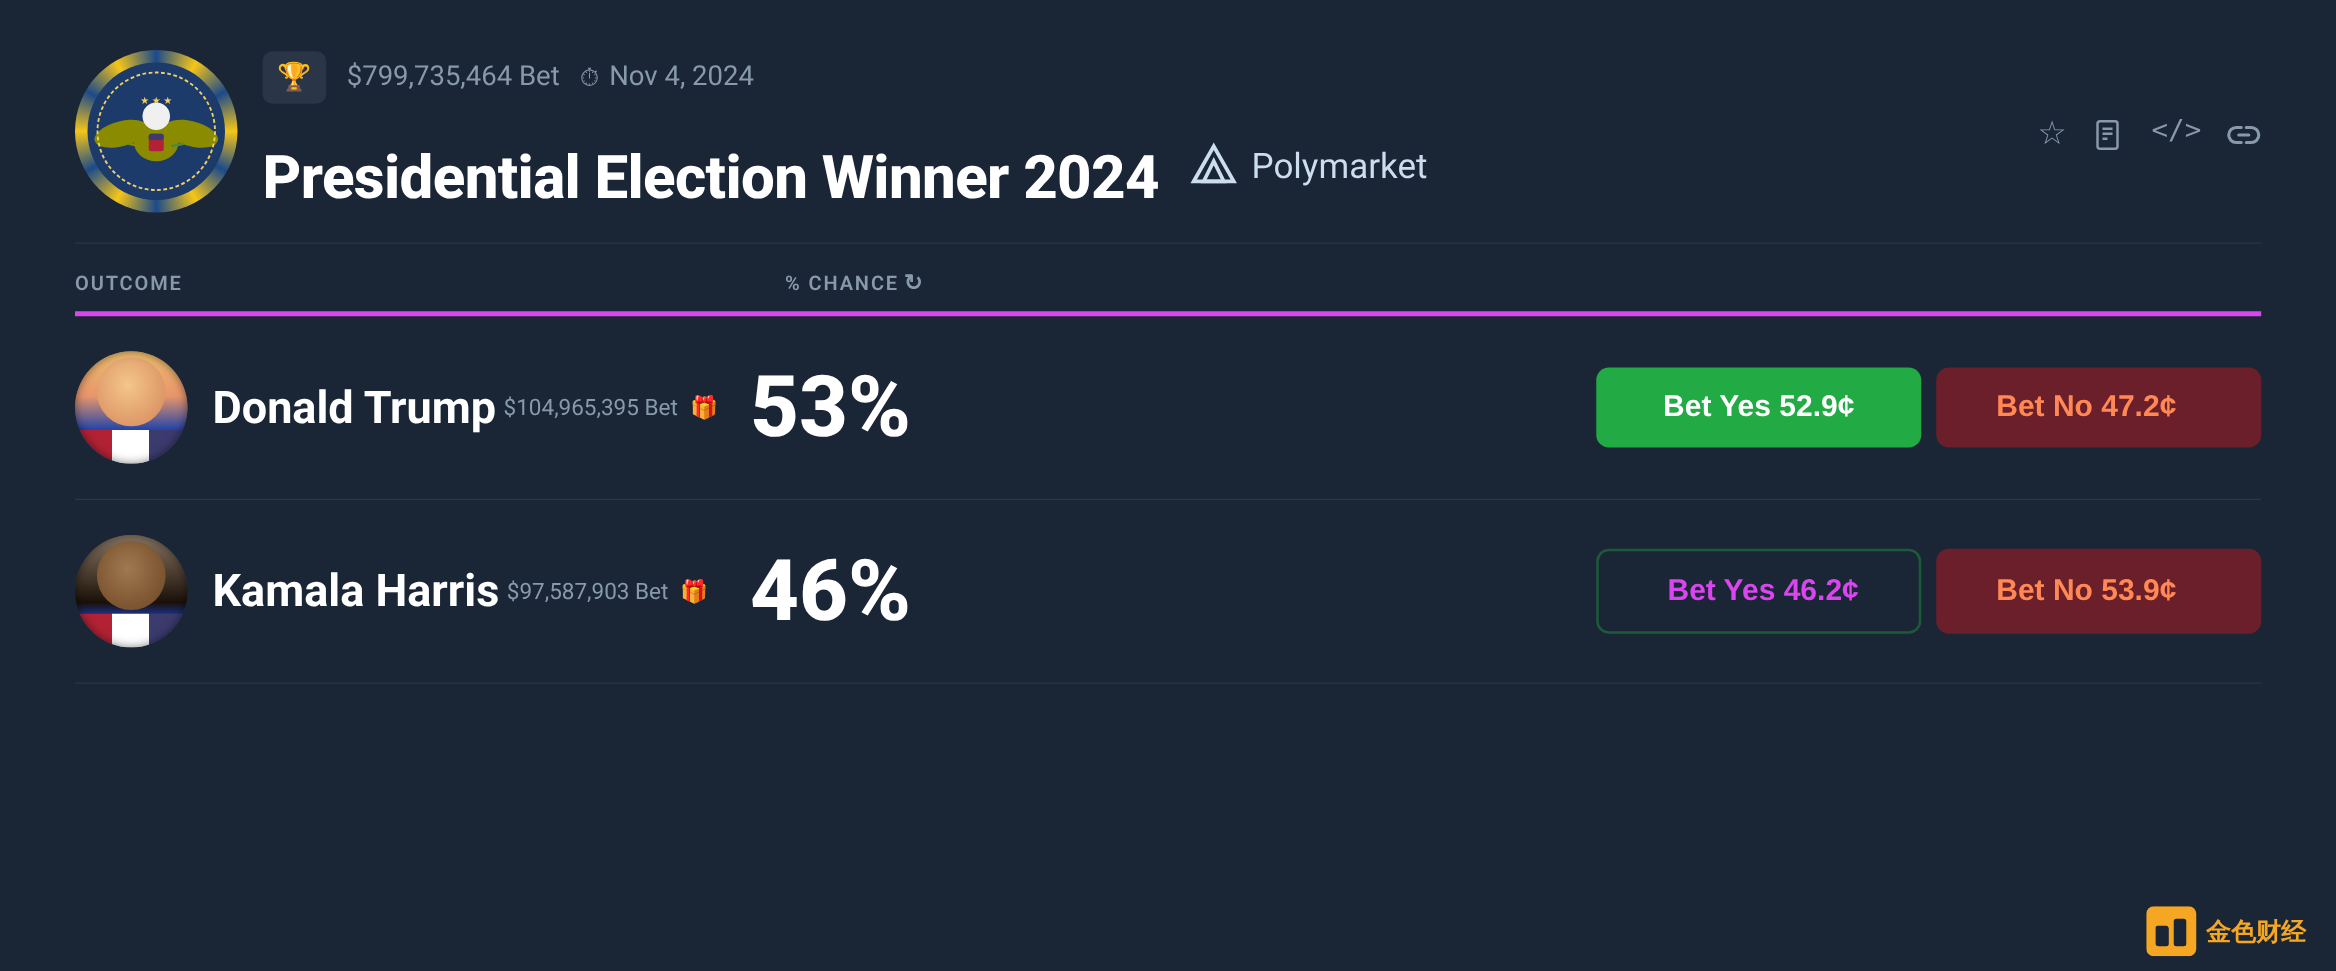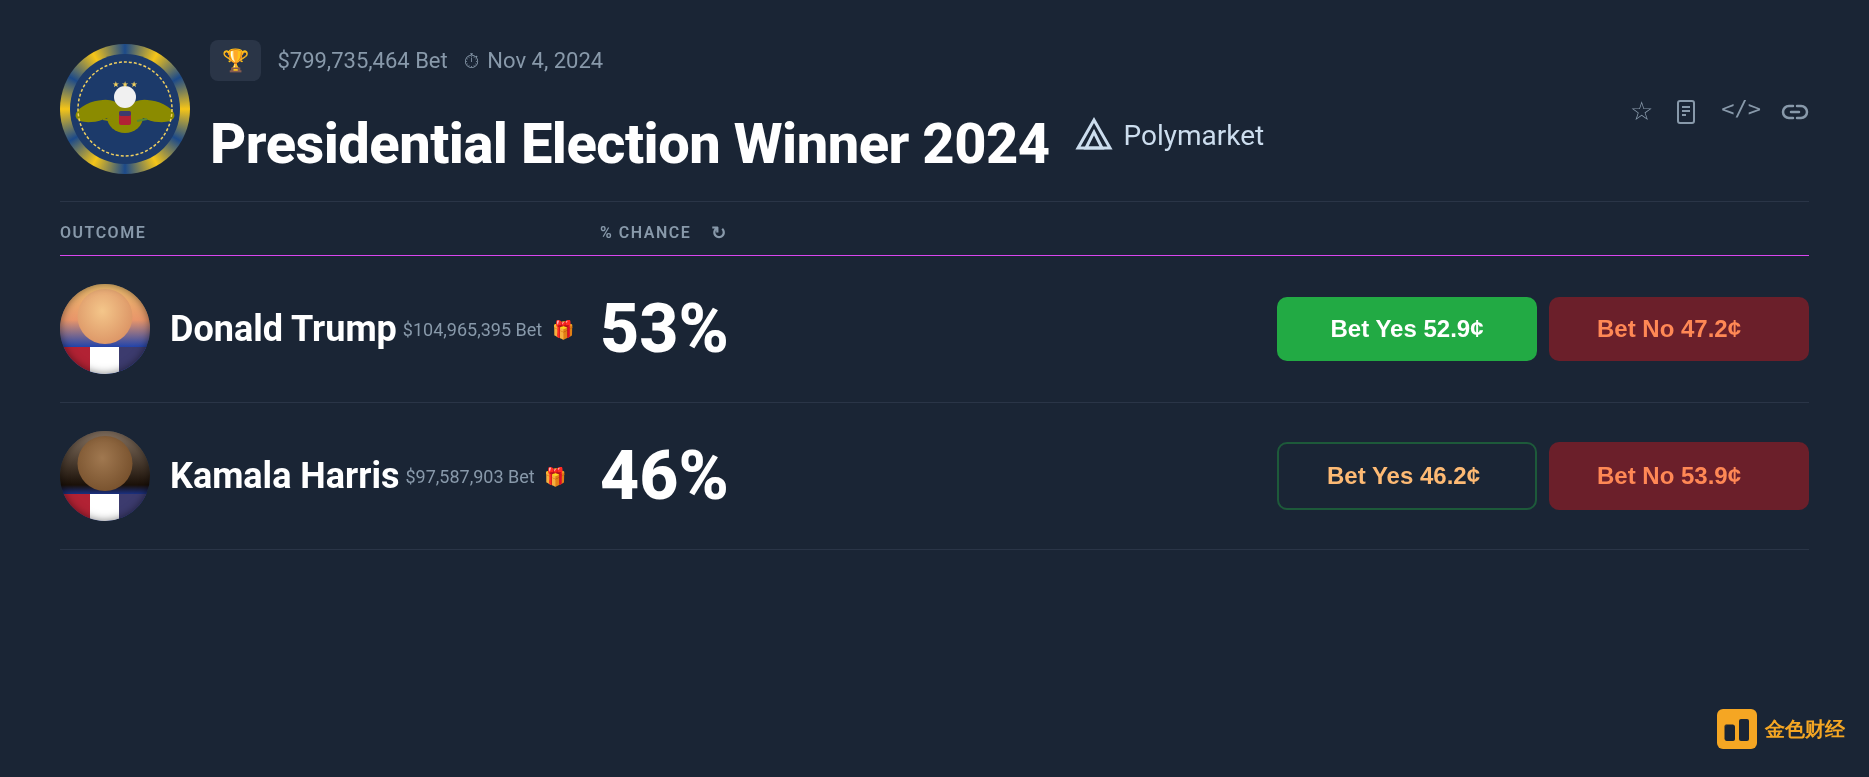--- a/index.html
+++ b/index.html
@@ -77,21 +77,21 @@
       color: #8899aa;
     }
 
     .title-row {
       display: flex;
       align-items: center;
       gap: 24px;
     }
 
     .main-title {
-      font-size: 56px;
+      font-size: 48px;
       font-weight: 800;
       color: #ffffff;
       letter-spacing: -0.5px;
       margin-top: 24px;
     }
 
     .polymarket-brand {
       display: flex;
       align-items: flex-end;
       gap: 10px;
@@ -128,42 +128,43 @@
       border: none;
       border-top: 1px solid #2a3547;
       margin: 24px 0 12px 0;
     }
 
     
     .table-header {
       display: flex;
       align-items: center;
       padding: 8px 0 12px 0;
-      border-bottom: 1px solid #d946ef;
+      border-bottom: 4px solid #d946ef;
     }
 
     .col-outcome {
       width: 540px;
       font-size: 16px;
       font-weight: 600;
       color: #8899aa;
       letter-spacing: 1.5px;
       text-transform: uppercase;
     }
 
     .col-chance {
       flex: 1;
       font-size: 16px;
       font-weight: 600;
       color: #8899aa;
       letter-spacing: 1.5px;
       text-transform: uppercase;
       display: flex;
       align-items: center;
-      gap: 20px;
+      gap: 4px;
+      margin-left: 28px;
     }
 
     .refresh-icon {
       color: #8899aa;
       font-size: 18px;
       cursor: pointer;
     }
 
     
     .outcome-row {
@@ -227,50 +228,50 @@
       font-size: 24px;
       font-weight: 700;
       cursor: pointer;
       white-space: nowrap;
       min-width: 260px;
       text-align: center;
     }
 
     .btn-yes-outline {
       background: transparent;
-      color: #fdba74;
+      color: #d946ef;
       border: 2px solid #22aa4466;
       border-radius: 10px;
       padding: 18px 48px;
       font-size: 24px;
       font-weight: 700;
       cursor: pointer;
       white-space: nowrap;
       min-width: 260px;
-      text-align: left;
+      text-align: right;
     }
 
     .btn-no {
       background: #6b1f2a;
       color: #ff8855;
       border: none;
       border-radius: 10px;
       padding: 18px 48px;
       font-size: 24px;
       font-weight: 700;
       cursor: pointer;
       white-space: nowrap;
       min-width: 260px;
       text-align: left;
     }
 
     
     .watermark {
       position: fixed;
-      bottom: 28px;
+      bottom: 12px;
       right: 24px;
       display: flex;
       align-items: center;
       gap: 8px;
     }
 
     .watermark-logo {
       width: 40px;
       height: 40px;
       background: #f5a623;

